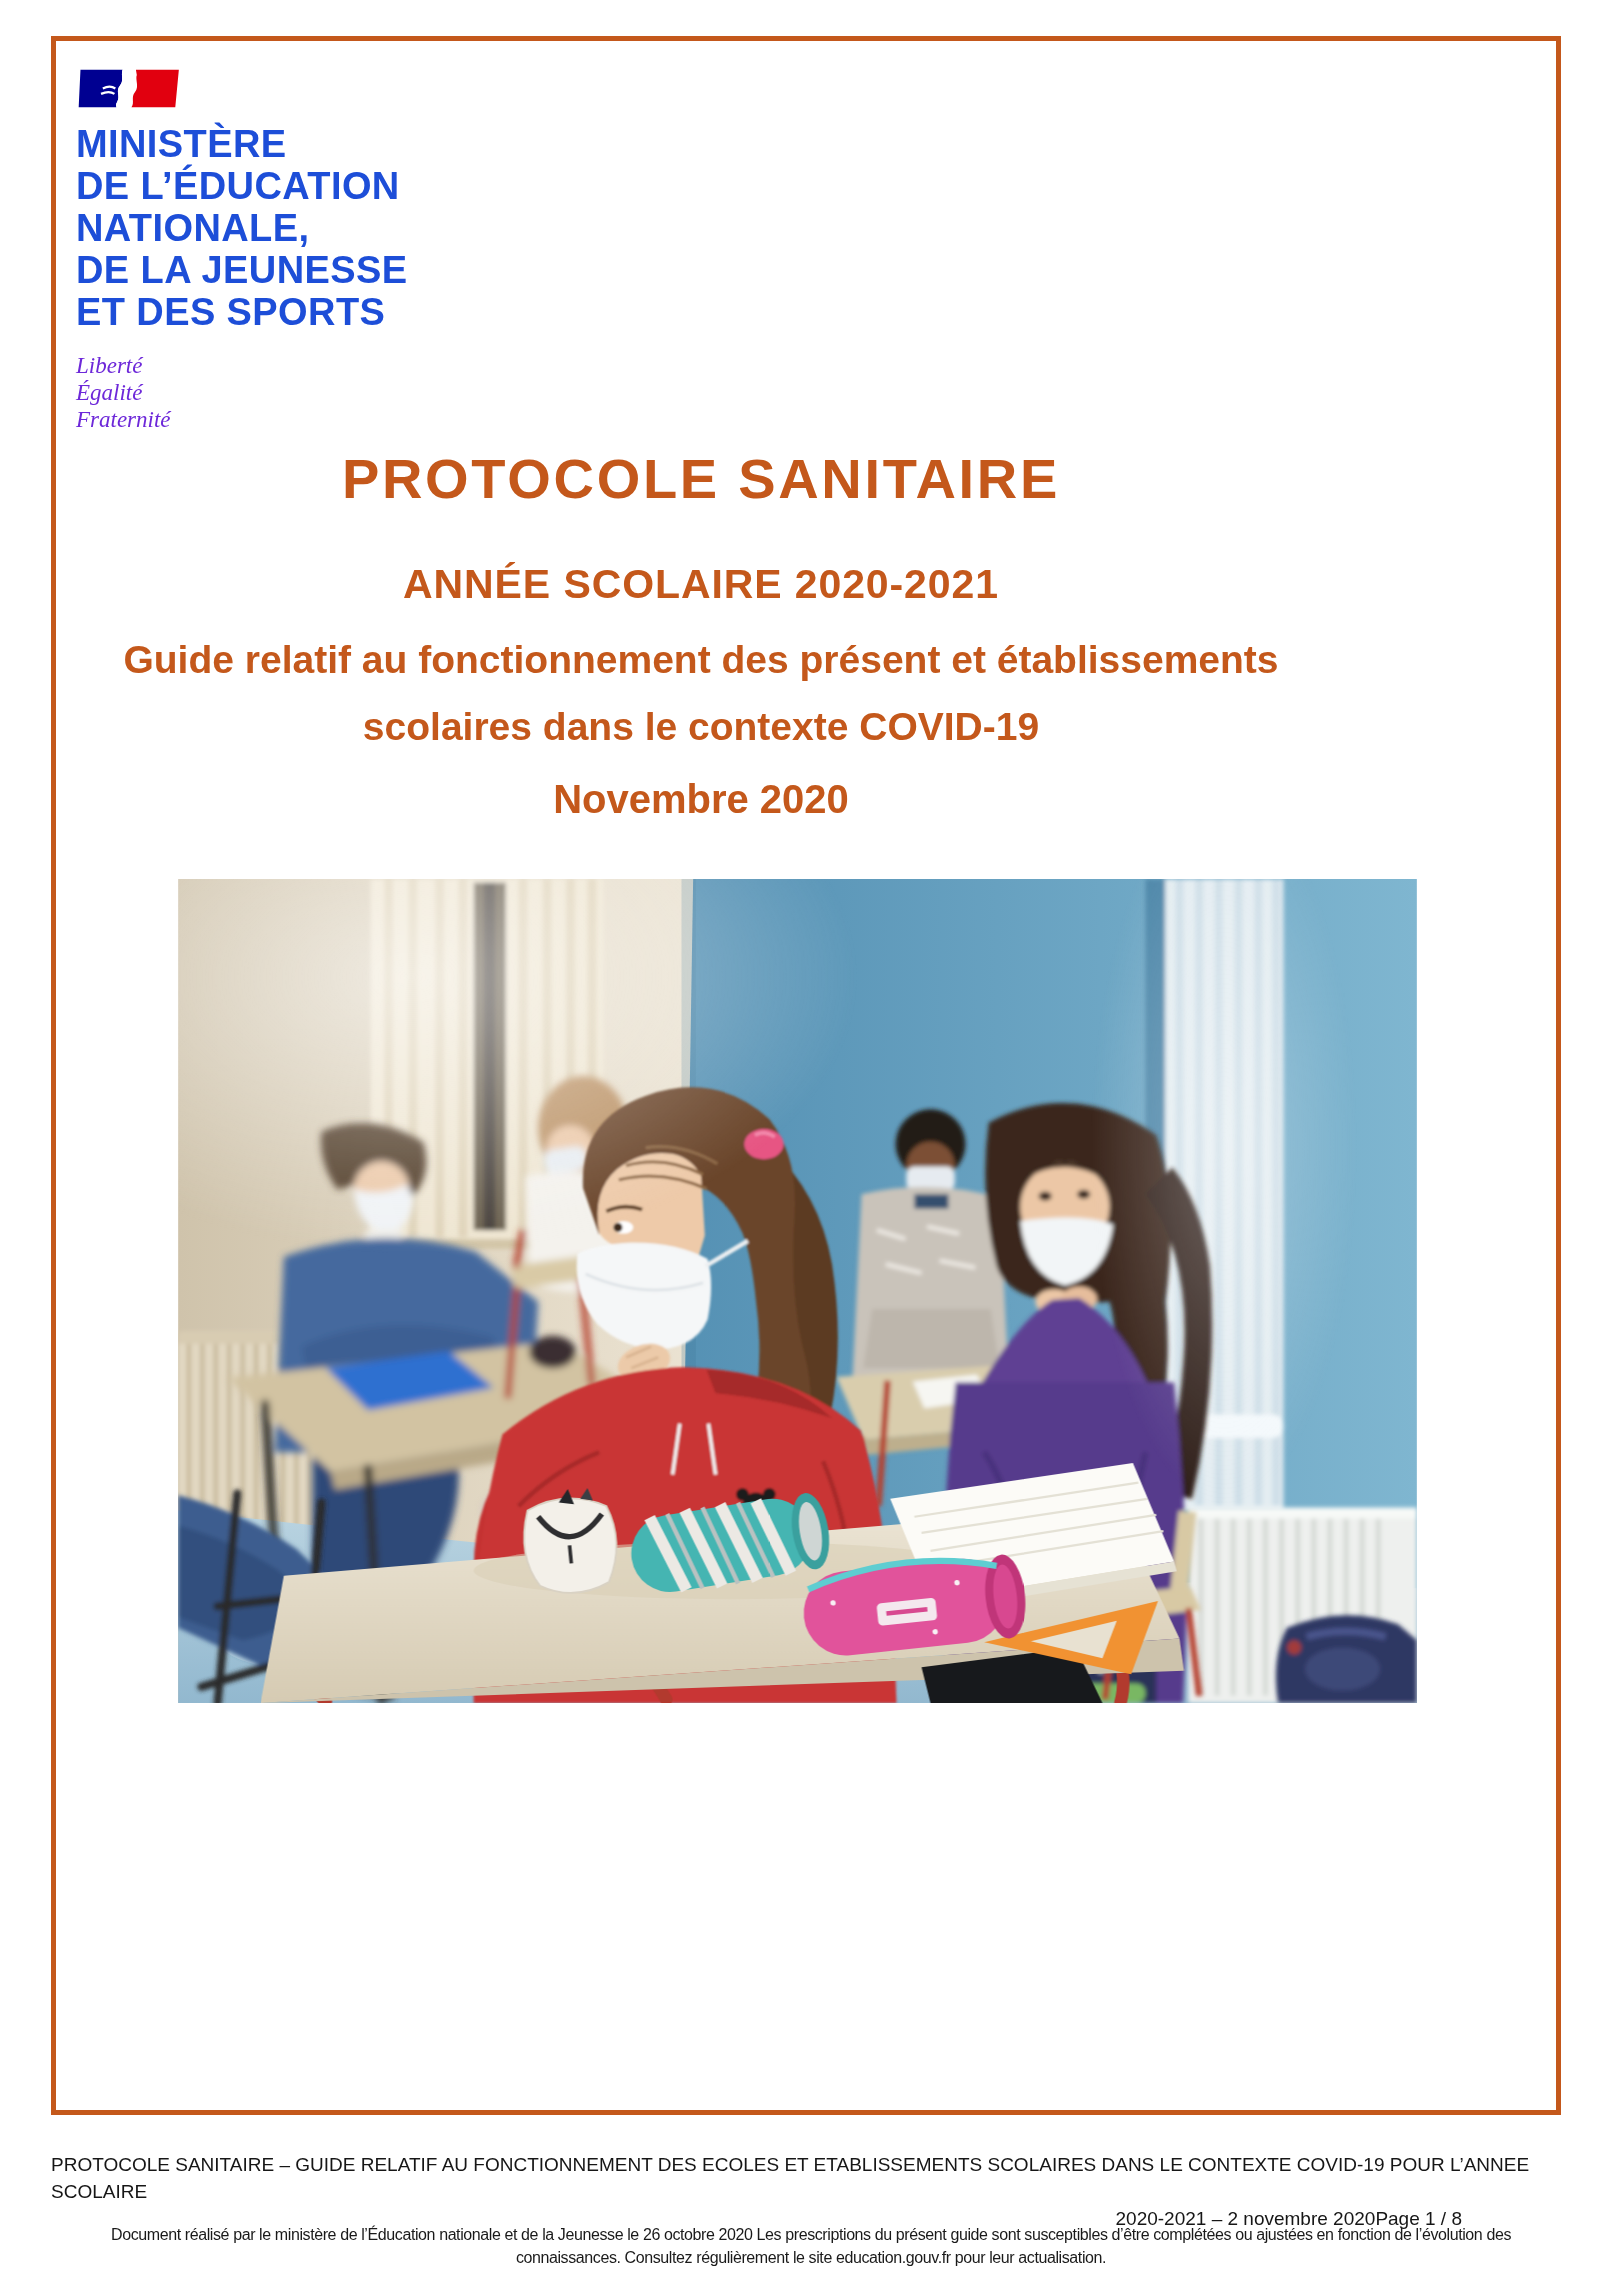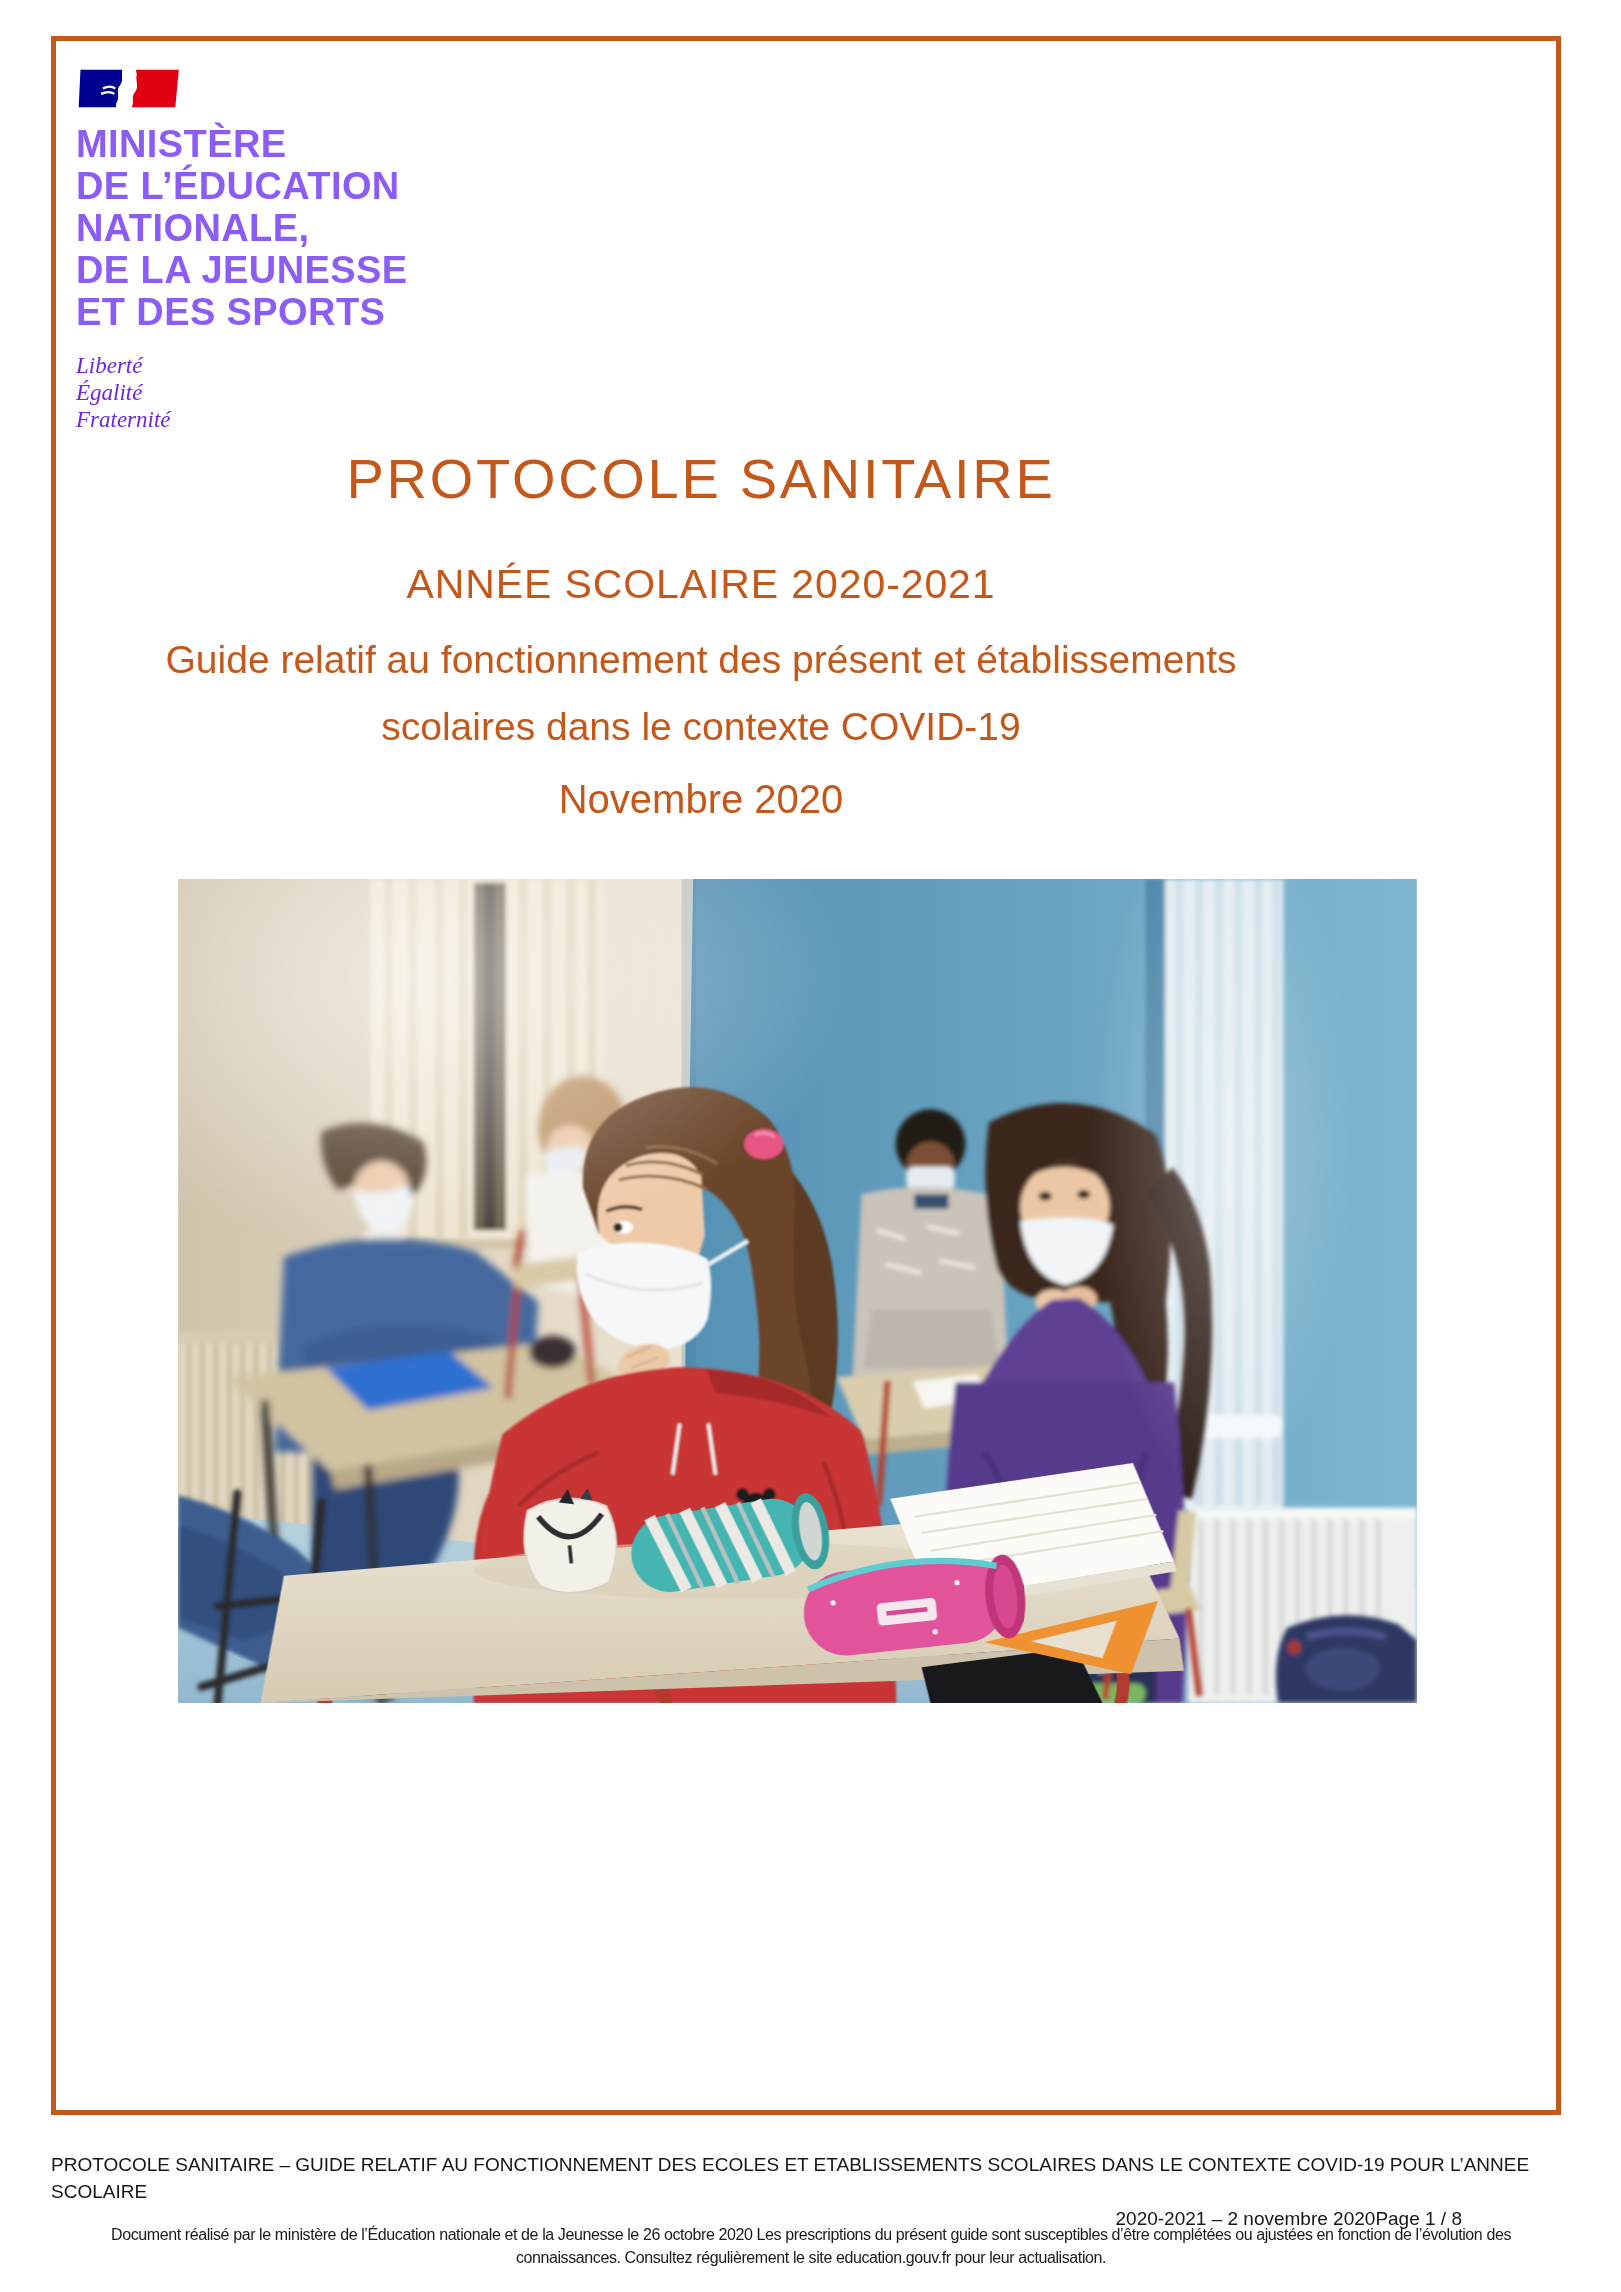--- a/index.html
+++ b/index.html
@@ -9,28 +9,28 @@
   }
   .page-border{
     position:absolute;left:51px;top:36px;width:1510px;height:2079px;
     border:5.4px solid #C4581B;box-sizing:border-box;background:#fff;
   }
   
   .logo-block{position:absolute;left:76px;top:67px;}
   .flag{display:block;}
   .ministry-name{
     margin-top:12.5px;font-weight:bold;font-size:38px;line-height:42px;
-    color:#8b5cf6;letter-spacing:0.4px;white-space:nowrap;
+    color:#1d4ed8;letter-spacing:0.4px;white-space:nowrap;
   }
   .motto{
     margin-top:19.7px;font-family:Liberation Serif, serif;font-style:italic;
     font-size:23px;line-height:27px;color:#6d28d9;
   }
   
-  .hero{position:absolute;left:51px;width:1300px;text-align:center;color:#C4581B;font-weight:normal;}
+  .hero{position:absolute;left:51px;width:1300px;text-align:center;color:#C4581B;font-weight:bold;}
   .h-title{top:446px;font-size:56px;letter-spacing:2.7px;}
   .h-year{top:561px;font-size:41px;letter-spacing:0.9px;}
   .h-guide1{top:638px;font-size:39px;}
   .h-guide2{top:705px;font-size:39px;}
   .h-date{top:777px;font-size:40px;}
   
   .photo{position:absolute;left:178px;top:879px;width:1239px;height:824px;overflow:hidden;}
   
   .footer-main{
     position:absolute;left:51px;top:2151px;width:1505px;

